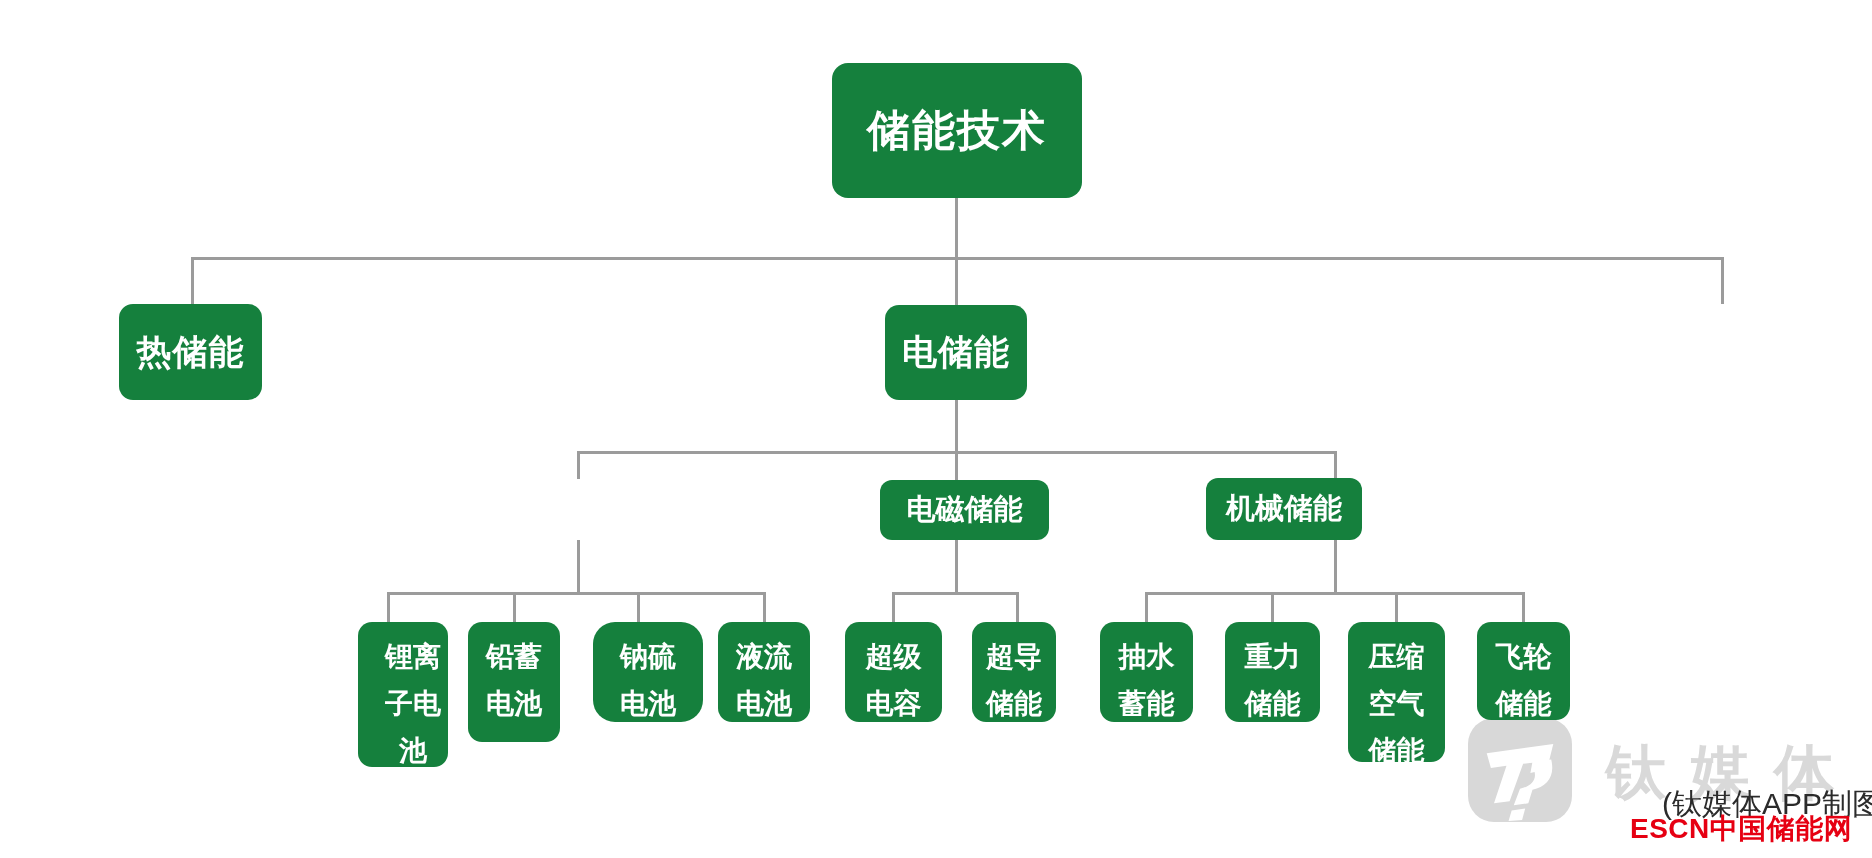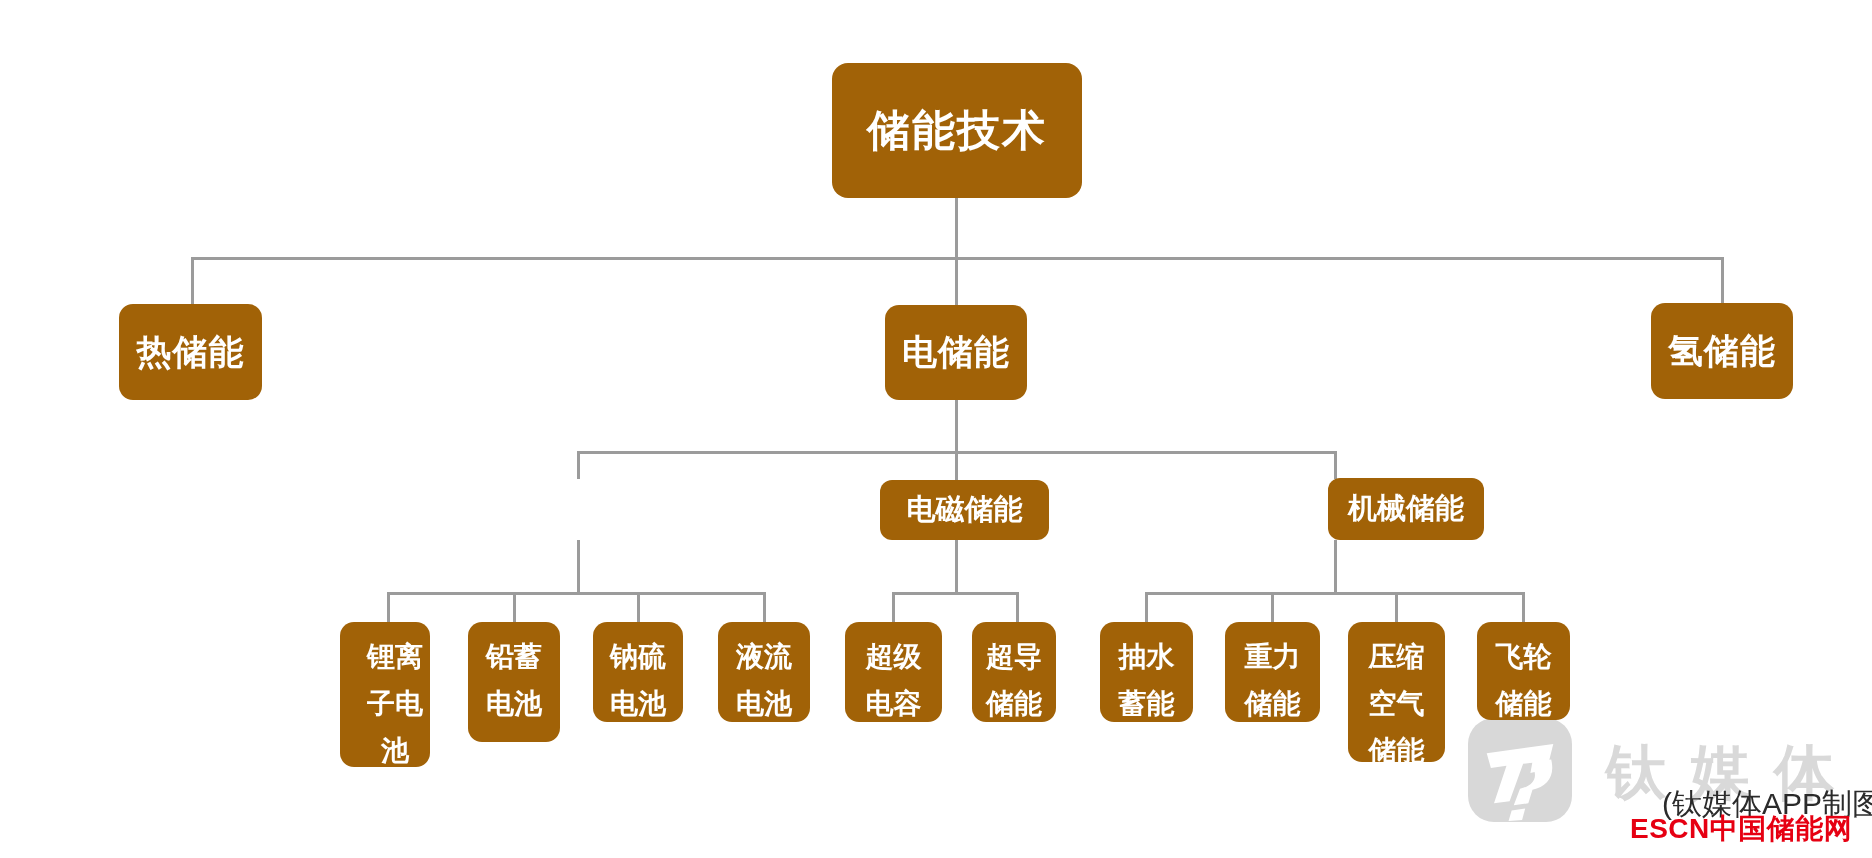--- a/index.html
+++ b/index.html
@@ -6,37 +6,37 @@
   body{width:1872px;height:858px;position:relative;overflow:hidden;
        font-family:"Liberation Sans","DejaVu Sans",sans-serif;}
   .canvas{position:absolute;left:0;top:0;width:1872px;height:858px;background:#ffffff;}
 
   
   .line{position:absolute;background:#9b9b9b;z-index:1;}
   .h{height:3px;}
   .v{width:3px;}
 
   
-  .node{position:absolute;background:#a16207;color:#ffffff;z-index:2;
+  .node{position:absolute;background:#15803d;color:#ffffff;z-index:2;
         display:flex;align-items:center;justify-content:center;text-align:center;
         font-weight:700;white-space:pre-line;box-sizing:border-box;}
   .n-root {left:832px;top:63px;width:250px;height:135px;border-radius:16px;font-size:43px;letter-spacing:2px;}
   .n-l2   {border-radius:14px;font-size:35px;letter-spacing:1px;}
   .n-therm{left:119px;top:304px;width:143px;height:96px;}
   .n-elec {left:885px;top:305px;width:142px;height:95px;}
   .n-hydro{left:1651px;top:303px;width:142px;height:96px;}
   .n-l3   {border-radius:12px;font-size:29px;}
   .n-echem{left:487px;top:478px;width:185px;height:62px;}
   .n-emag {left:880px;top:480px;width:169px;height:60px;}
-  .n-mech {left:1328px;top:478px;width:156px;height:62px;}
+  .n-mech {left:1206px;top:478px;width:156px;height:62px;}
   .n-leaf {border-radius:14px;font-size:28px;line-height:47px;
            align-items:flex-start;padding-top:11px;}
-  .n-liion{left:340px;top:622px;width:90px;height:145px;padding-left:20px;}
+  .n-liion{left:358px;top:622px;width:90px;height:145px;padding-left:20px;}
   .n-lead {left:468px;top:622px;width:92px;height:120px;}
-  .n-nas  {left:593px;top:622px;width:90px;height:100px;}
+  .n-nas  {left:593px;top:622px;width:110px;height:100px;border-radius:22px;}
   .n-flow {left:718px;top:622px;width:92px;height:100px;}
   .n-scap {left:845px;top:622px;width:97px;height:100px;}
   .n-smes {left:972px;top:622px;width:84px;height:100px;}
   .n-pump {left:1100px;top:622px;width:93px;height:100px;}
   .n-grav {left:1225px;top:622px;width:95px;height:100px;}
   .n-caes {left:1348px;top:622px;width:97px;height:140px;}
   .n-fly  {left:1477px;top:622px;width:93px;height:98px;}
 
   
   .wm{position:absolute;z-index:0;}
@@ -81,21 +81,20 @@
   <div class="line h" style="left:1145px;top:592px;width:379px;"></div>
   <div class="line v" style="left:1145px;top:592px;height:31px;"></div>
   <div class="line v" style="left:1271px;top:592px;height:31px;"></div>
   <div class="line v" style="left:1395px;top:592px;height:31px;"></div>
   <div class="line v" style="left:1522px;top:592px;height:31px;"></div>
 
   <div class="node n-root">储能技术</div>
 
   <div class="node n-l2 n-therm">热储能</div>
   <div class="node n-l2 n-elec">电储能</div>
-  <div class="node n-l2 n-hydro">氢储能</div>
 
   <div class="node n-l3 n-emag">电磁储能</div>
   <div class="node n-l3 n-mech">机械储能</div>
 
   <div class="node n-leaf n-liion">锂离
 子电
 池</div>
   <div class="node n-leaf n-lead">铅蓄
 电池</div>
   <div class="node n-leaf n-nas">钠硫

